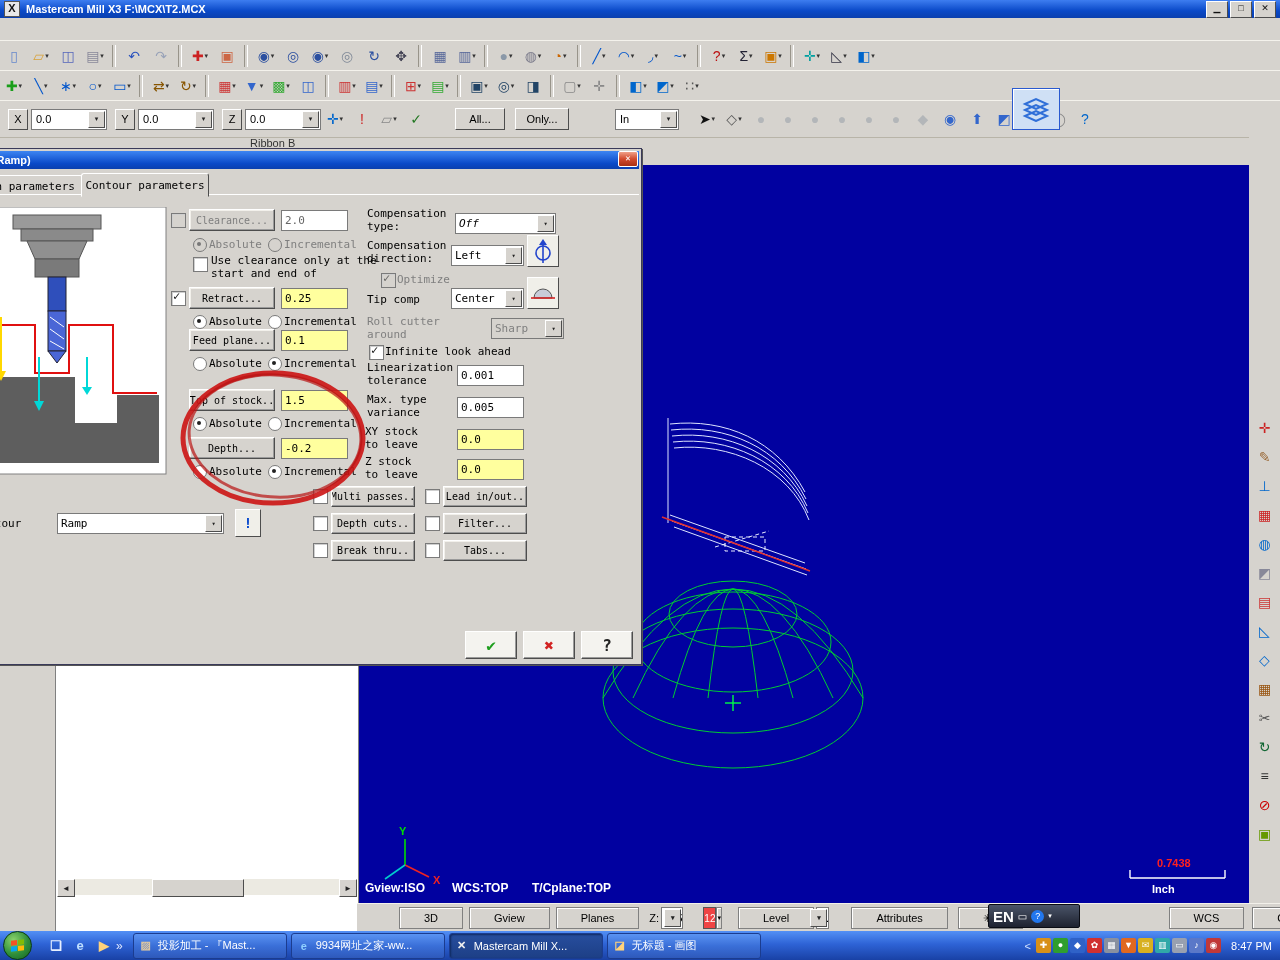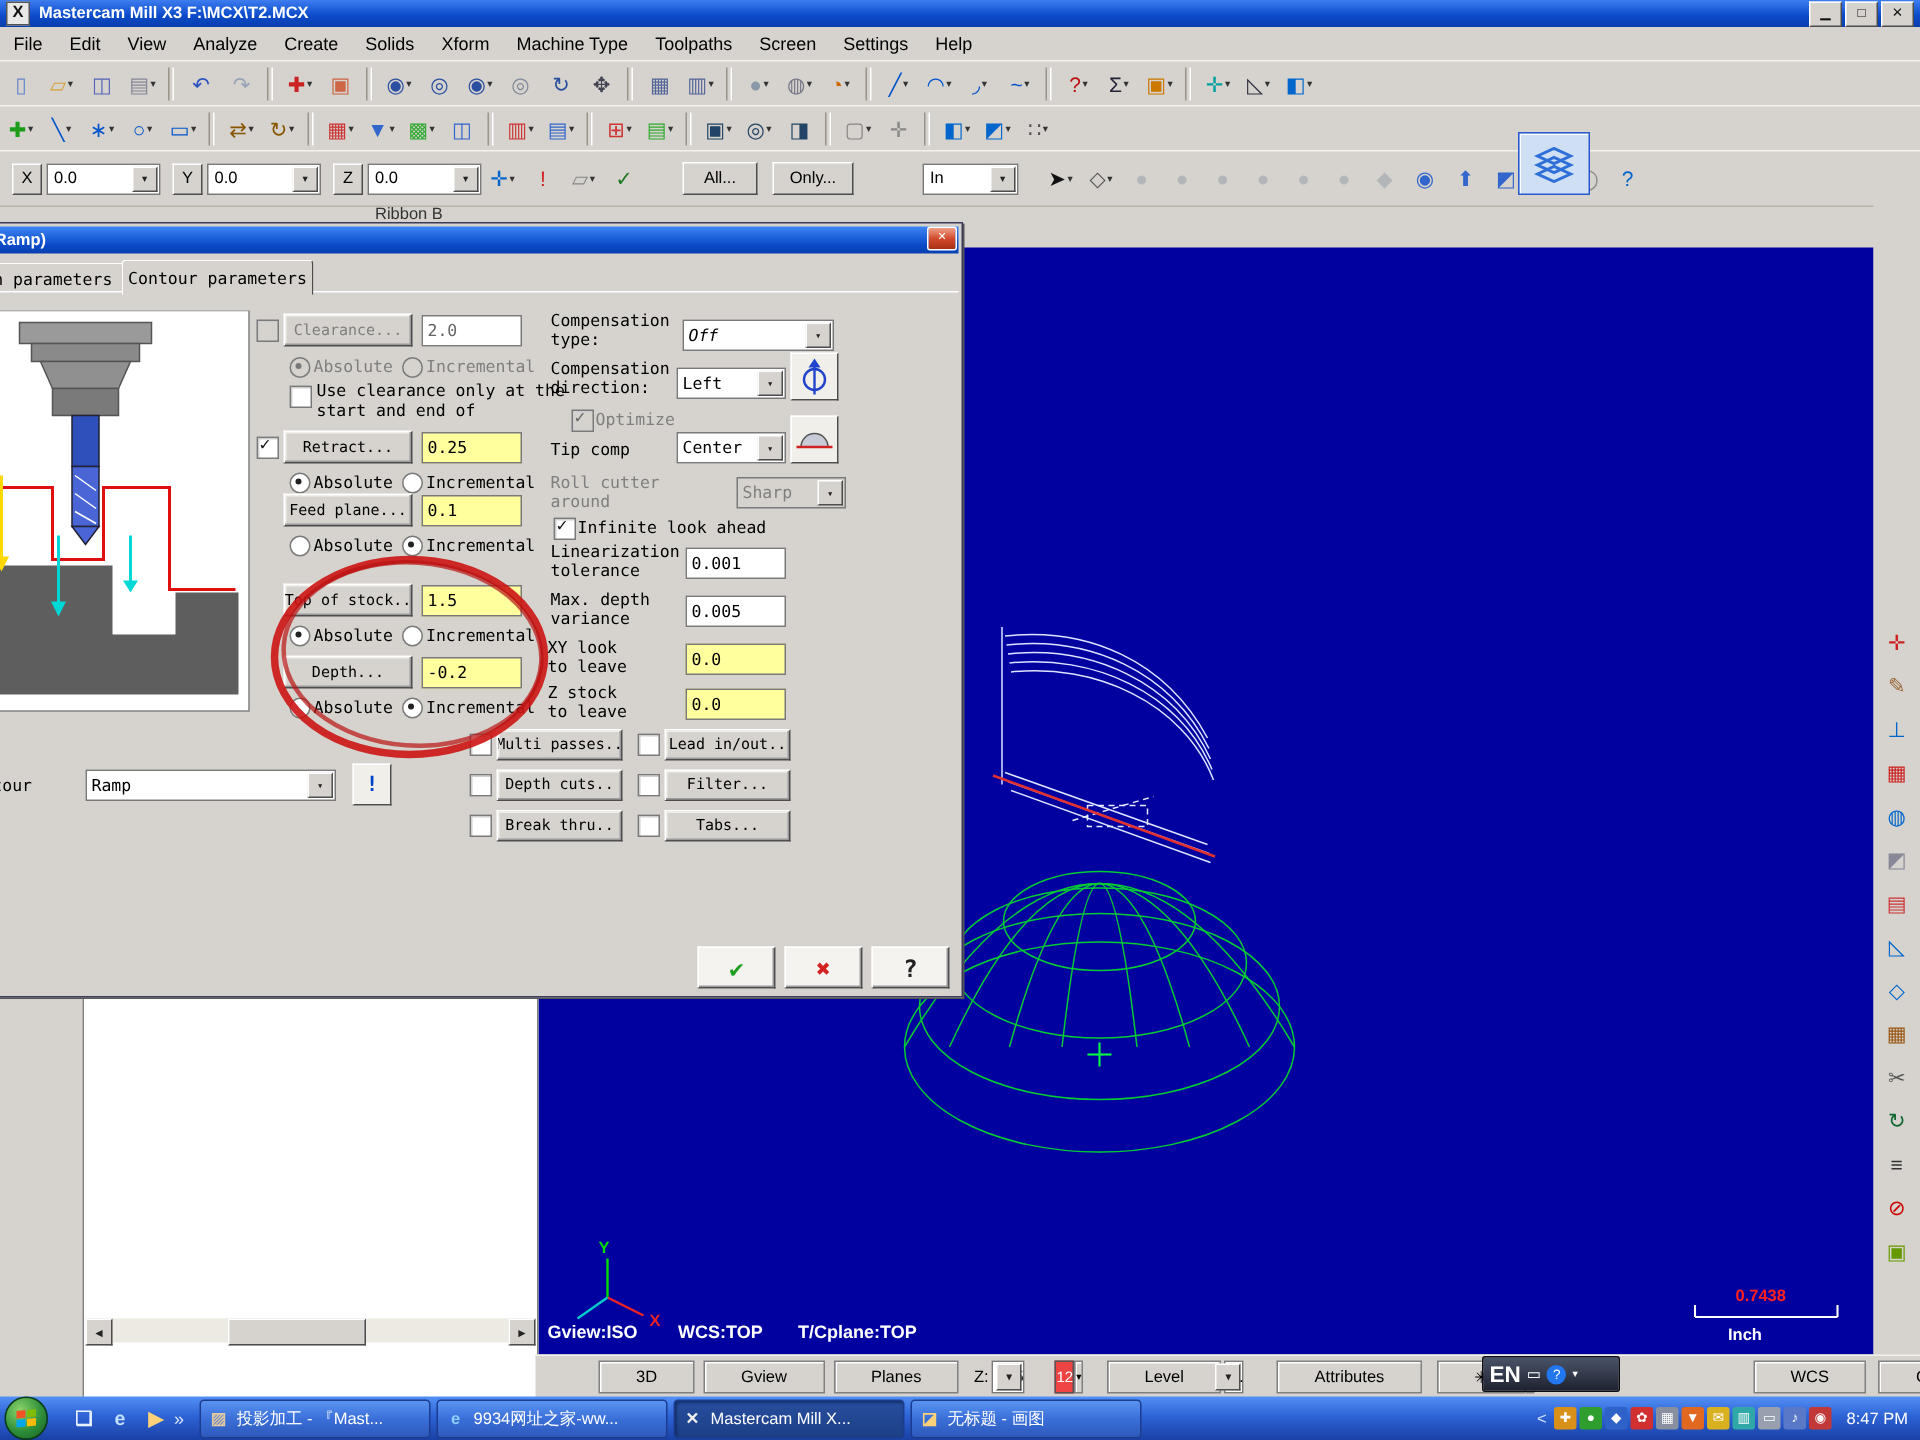--- a/index.html
+++ b/index.html
@@ -145,34 +145,20 @@
   <div id="titlebar">
     <span class="appicon">X</span>
     <span class="ttext">Mastercam Mill X3  F:\MCX\T2.MCX</span>
     <span class="winbtns">
       <span class="winbtn">▁</span>
       <span class="winbtn">□</span>
       <span class="winbtn">✕</span>
     </span>
   </div>
 
-  <div id="menubar">
-      <span class="menu-item">File</span>
-      <span class="menu-item">Edit</span>
-      <span class="menu-item">View</span>
-      <span class="menu-item">Analyze</span>
-      <span class="menu-item">Create</span>
-      <span class="menu-item">Solids</span>
-      <span class="menu-item">Xform</span>
-      <span class="menu-item">Machine Type</span>
-      <span class="menu-item">Toolpaths</span>
-      <span class="menu-item">Screen</span>
-      <span class="menu-item">Settings</span>
-      <span class="menu-item">Help</span>
-    </div>
 
   <div id="toolrow1" class="toolrow">
       <span class="tbtn">
         <span class="glyph" style="color: rgb(102, 136, 204);">▯</span>
       </span>
       <span class="tbtn">
         <span class="glyph" style="color: rgb(216, 162, 58);">▱</span>
         <span class="caret">▾</span>
       </span>
       <span class="tbtn">
@@ -715,24 +701,24 @@
 around</span>
     <span class="fld disf" style="left:512px;top:169px;width:68px;height:19px;margin-left:40px;">
       <span>Sharp</span>
       <span class="ddbtn">▾</span>
     </span>
     <span class="cb checked" style="left:430px;top:196px;"></span>
     <span class="lbl" style="left:446px;top:196px;">Infinite look ahead</span>
     <span class="lbl" style="left:428px;top:212px;">Linearization
 tolerance</span>
     <span class="fld" style="left:518px;top:216px;width:62px;height:19px;">0.001</span>
-    <span class="lbl" style="left:428px;top:244px;">Max. depth
+    <span class="lbl" style="left:428px;top:244px;">Max. type
 variance</span>
     <span class="fld" style="left:518px;top:248px;width:62px;height:19px;">0.005</span>
-    <span class="lbl" style="left:426px;top:276px;">XY look
+    <span class="lbl" style="left:426px;top:276px;">XY stock
 to leave</span>
     <span class="fld yellow" style="left:518px;top:280px;width:62px;height:19px;">0.0</span>
     <span class="lbl" style="left:426px;top:306px;">Z stock
 to leave</span>
     <span class="fld yellow" style="left:518px;top:310px;width:62px;height:19px;">0.0</span>
 
     <span class="lbl" style="left:36px;top:368px;width:48px;">Contour</span>
     <span class="fld" style="left:118px;top:364px;width:162px;height:19px;">
       <span>Ramp</span>
       <span class="ddbtn">▾</span>

